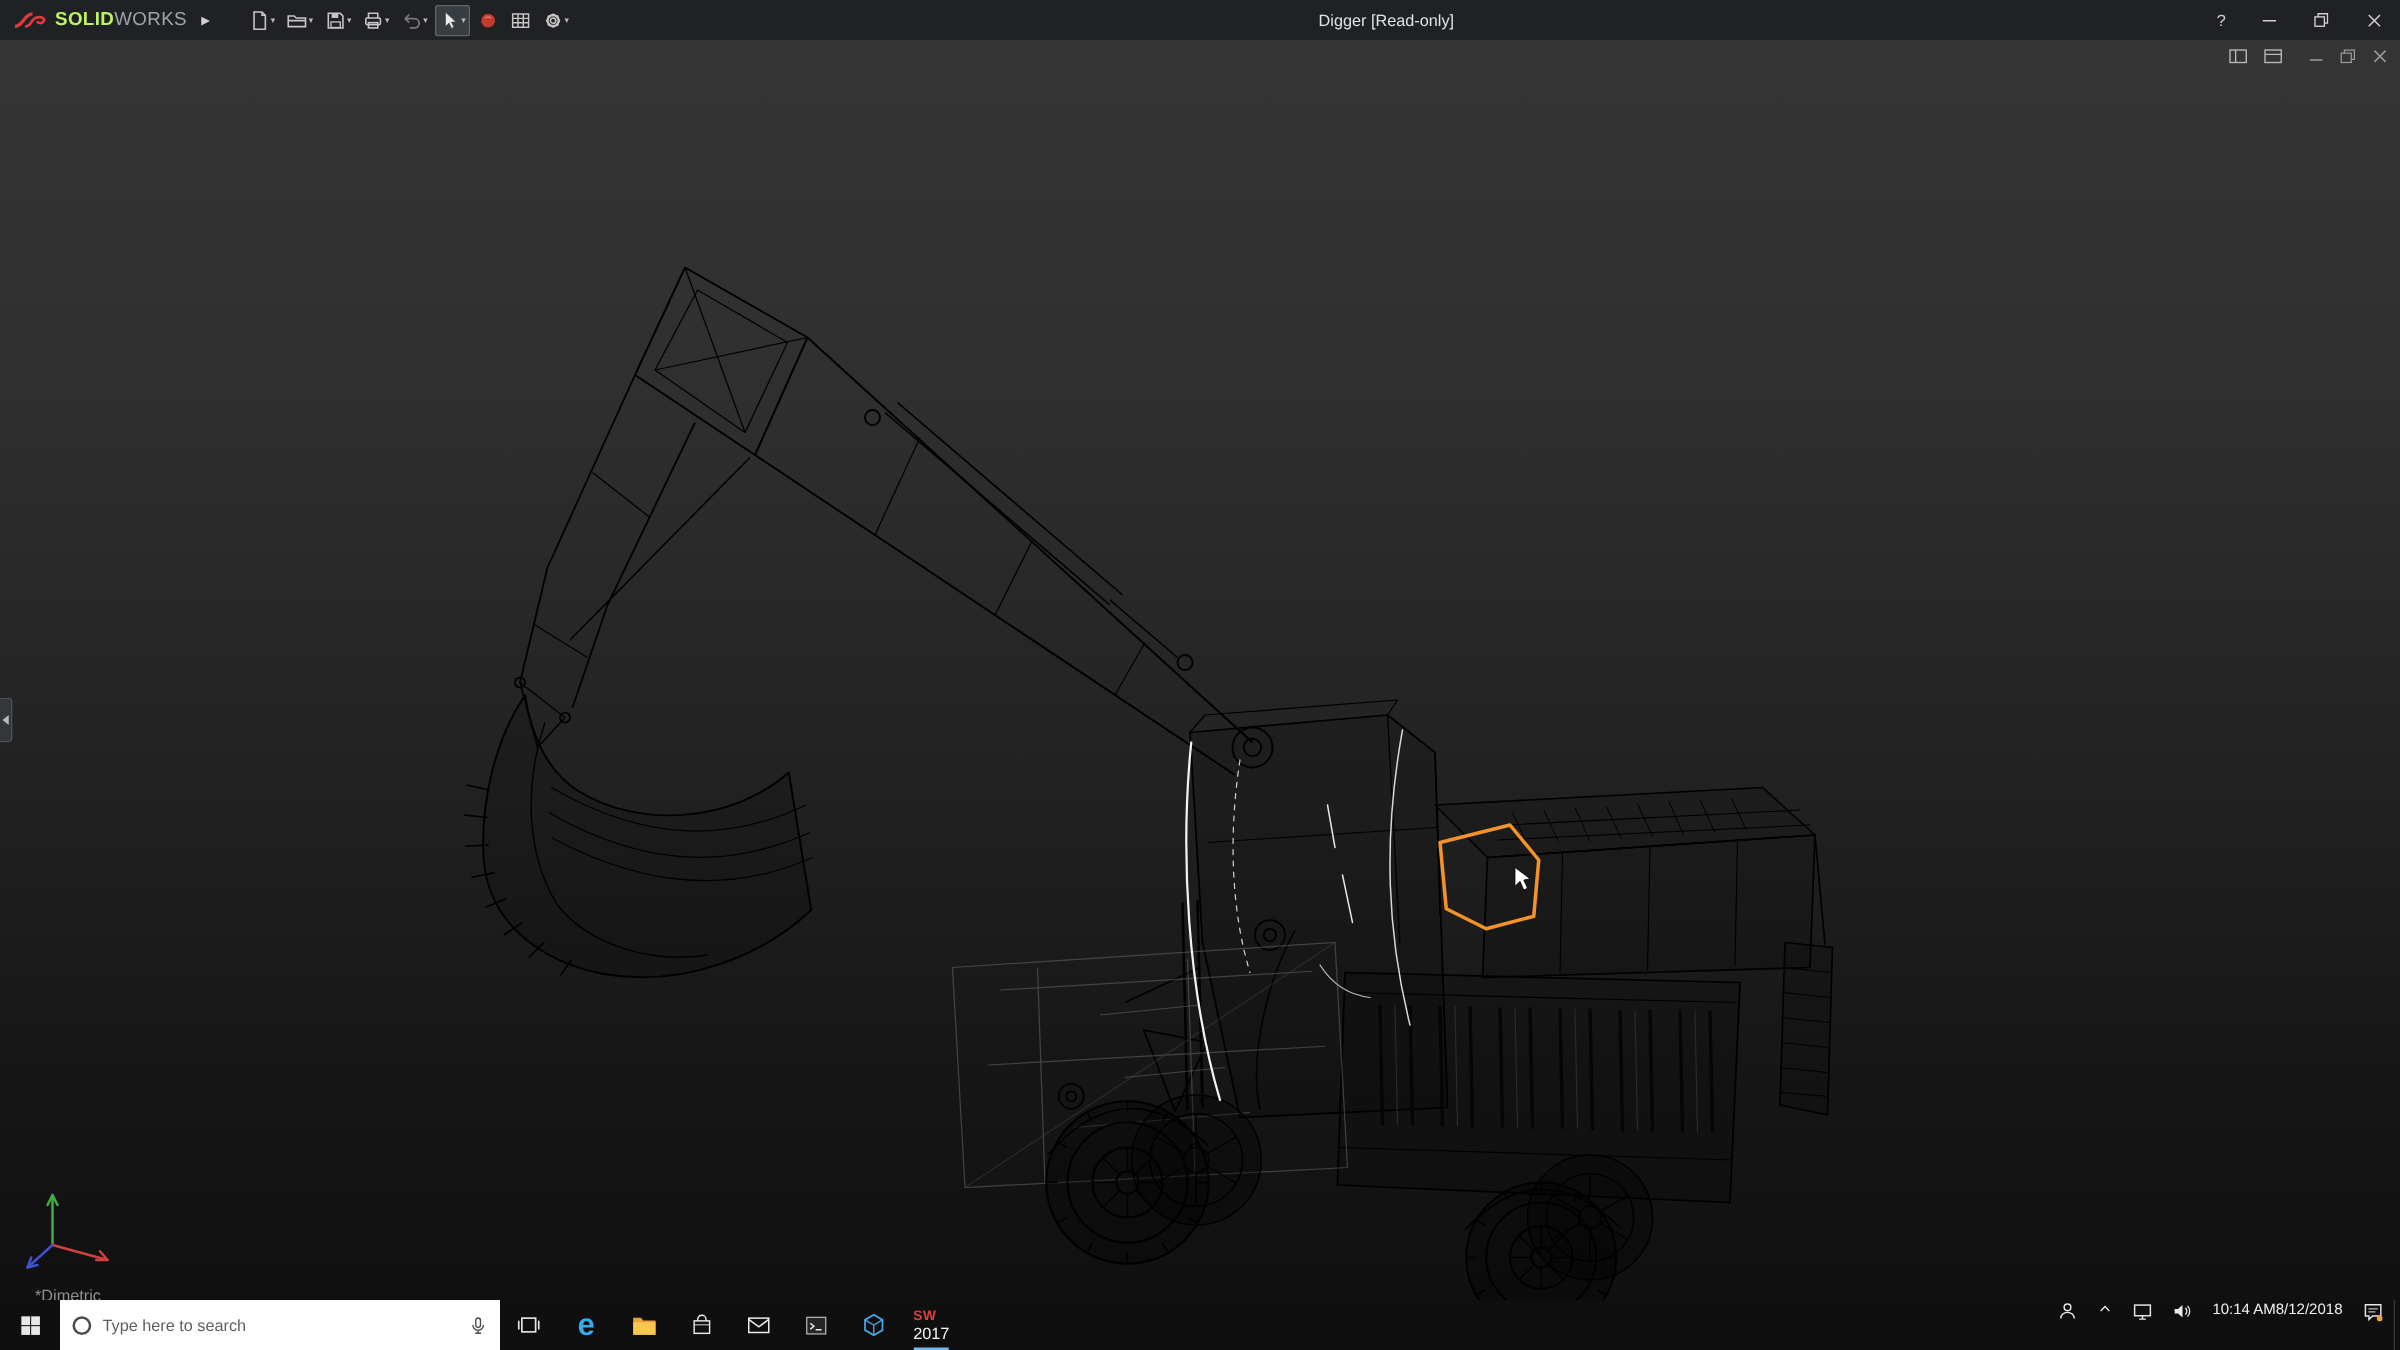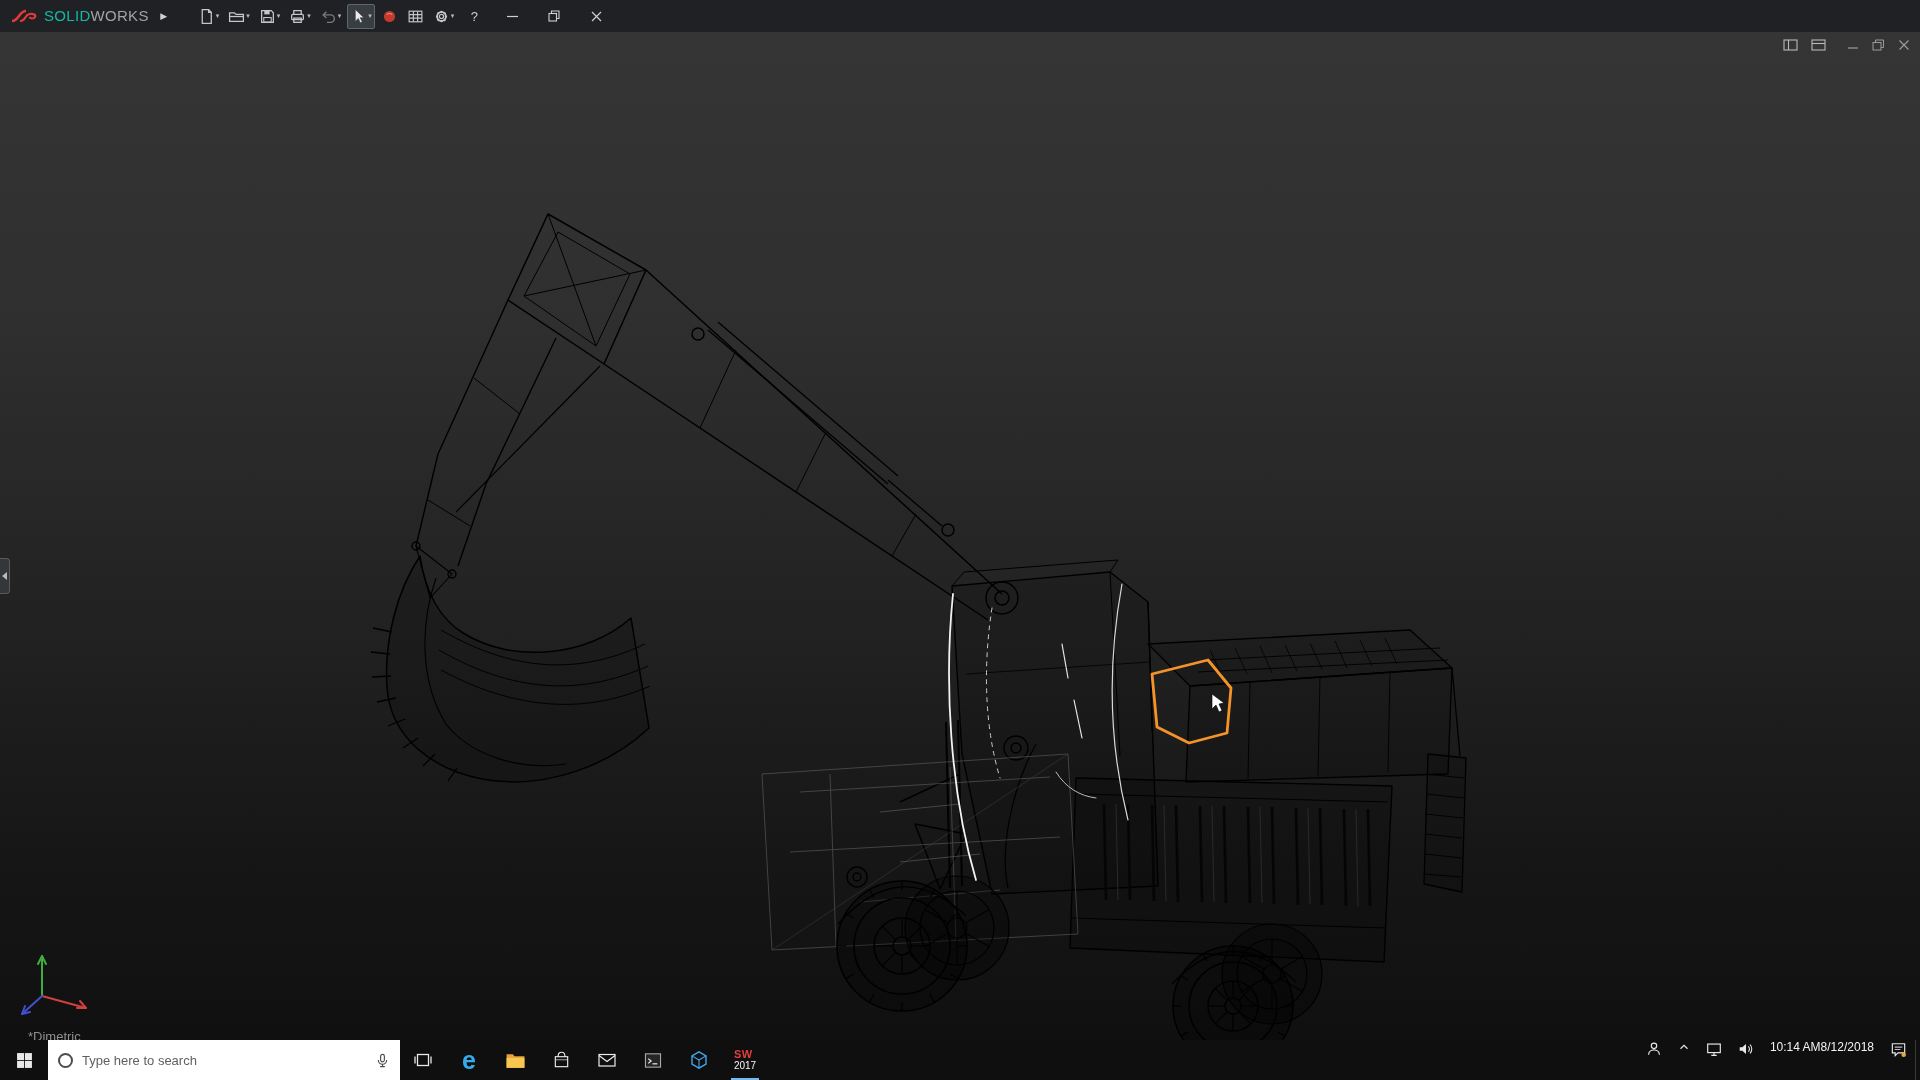--- a/index.html
+++ b/index.html
@@ -3,21 +3,21 @@
 <meta charset="utf-8">
 <style>
   * { margin:0; padding:0; box-sizing:border-box; }
   html,body { width:1920px; height:1080px; overflow:hidden; background:#000;
               font-family:"Liberation Sans", sans-serif; }
   .screen { width:1920px; height:1080px; display:flex; flex-direction:column; }
 
   
   .titlebar { height:32px; background:#202124; display:flex; align-items:center; flex:0 0 32px; }
   .brand { display:flex; align-items:center; gap:6px; padding:0 6px 0 10px; }
-  .brand-solid { font-size:15px; font-weight:400; color:#14b8a6; letter-spacing:.3px; }
+  .brand-solid { font-size:15px; font-weight:700; color:#bef264; letter-spacing:.3px; }
   .brand-works { font-size:15px; font-weight:400; color:#9fa4a8; letter-spacing:.3px; }
   .flyout-btn { width:18px; height:22px; display:flex; align-items:center; justify-content:center;
                 color:#d0d0d0; font-size:9px; background:none; border:none; cursor:default; }
   .toolbar { display:flex; align-items:center; gap:3px; margin-left:22px; }
   .tb-btn { display:flex; align-items:center; padding:3px 2px; background:none; border:1px solid transparent; }
   .tb-btn.active { background:#383d42; border:1px solid #60666c; border-radius:2px; }
   .caret { font-size:7px; color:#b9b9b9; margin-left:1px; }
   .tb-title { flex:1; text-align:center; font-size:13px; color:#dfe3e6; white-space:nowrap; }
   .help-btn { color:#cfcfcf; font-size:13px; width:34px; text-align:center; background:none; border:none; }
   .win-btn { width:42px; height:32px; display:flex; align-items:center; justify-content:center;
@@ -44,21 +44,21 @@
             background:none; border:none; position:relative; }
   .start-btn { width:48px; }
   .search-box { width:352px; background:#ffffff; display:flex; align-items:center; padding:0 10px; gap:9px; }
   .cortana-ring { width:15px; height:15px; border:2px solid #4d4d4d; border-radius:50%; flex:0 0 auto; }
   .search-input { flex:1; border:none; outline:none; font-size:13px; color:#333;
                   font-family:"Liberation Sans", sans-serif; background:transparent; }
   .search-input::placeholder { color:#5f5f5f; }
   .edge-glyph { font-size:25px; font-weight:700; color:#35abec; line-height:1; }
   .sw-app { display:flex; flex-direction:column; align-items:flex-start; line-height:1; }
   .sw-mark { color:#e33e3e; font-weight:800; font-size:11px; letter-spacing:.5px; }
-  .sw-year { color:#f5f5f5; font-size:10px; margin-top:1px; }
+  .sw-year { color:#f5f5f5; font-size:13px; margin-top:1px; }
   .tk-btn.active::after { content:''; position:absolute; left:9px; right:9px; bottom:0; height:2px; background:#76b9ed; }
   .tray { margin-left:auto; display:flex; align-items:center; }
   .tray-btn { background:none; border:none; display:flex; align-items:flex-start; justify-content:center;
               padding:0 7px; height:40px; }
   .clock { text-align:center; color:#f2f2f2; font-size:12px; line-height:1.25; padding:0 8px; }
   .clock span { display:block; }
   .show-desktop { width:5px; border-left:1px solid #3a3a3a; height:40px; }
 </style>
 </head>
 <body>
@@ -134,20 +134,21 @@
       <button class="tb-btn">
         <svg width="17" height="17" viewBox="0 0 16 16" fill="none" stroke="#c6c6c6" stroke-width="1.2">
             <rect x="4.2" y="4.2" width="7.6" height="7.6" rx="1.8"></rect>
             <rect x="4.2" y="4.2" width="7.6" height="7.6" rx="1.8" transform="rotate(45 8 8)"></rect>
             <circle cx="8" cy="8" r="2"></circle>
           </svg>
         <span class="caret">▾</span>
       </button>
     </div>
 
+    <div class="tb-title">Digger [Read-only]</div>
 
     <button class="help-btn">?</button>
     <button class="win-btn">
       <svg width="11" height="11" viewBox="0 0 11 11">
           <path d="M0 5.5h11" stroke="#cfcfcf" stroke-width="1.2"></path>
         </svg>
     </button>
     <button class="win-btn">
       <svg width="12" height="12" viewBox="0 0 12 12" fill="none" stroke="#cfcfcf" stroke-width="1.1">
           <rect x="1" y="3.5" width="7.5" height="7.5"></rect>

